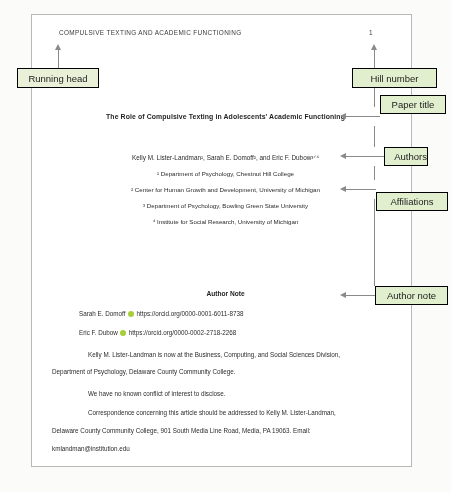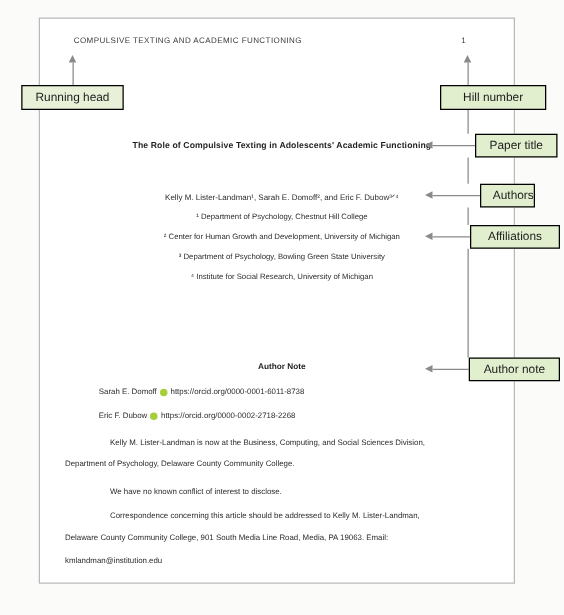--- a/index.html
+++ b/index.html
@@ -143,34 +143,34 @@
     background: #e8f1d8;
   }
   #callout-page-number {
     left: 352px;
     top: 68px;
     width: 85px;
     height: 20px;
   }
   #callout-paper-title {
     left: 380px;
-    top: 107px;
+    top: 95px;
     width: 66px;
     height: 19px;
   }
   #callout-authors {
     left: 384px;
     top: 147px;
     width: 44px;
     height: 19px;
     justify-content: flex-end;
   }
   #callout-affiliations {
     left: 376px;
-    top: 180px;
+    top: 192px;
     width: 72px;
     height: 19px;
   }
   #callout-author-note {
     left: 375px;
     top: 286px;
     width: 73px;
     height: 19px;
   }
 

